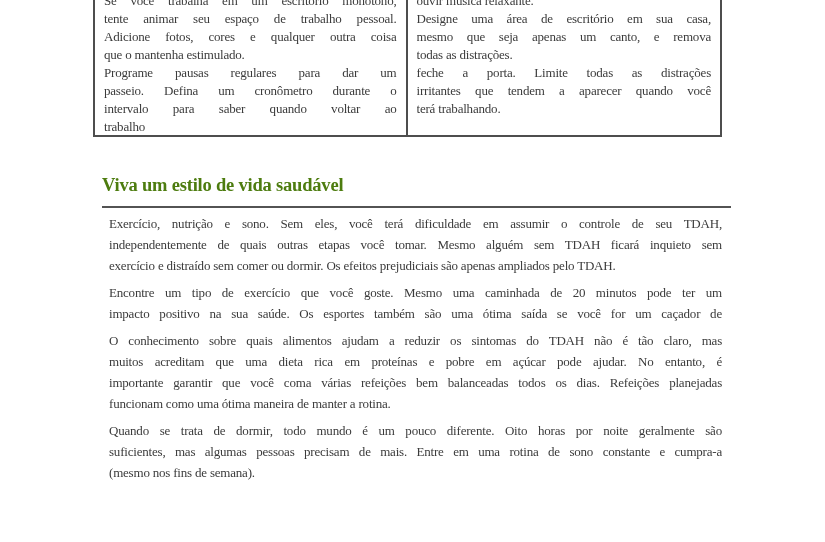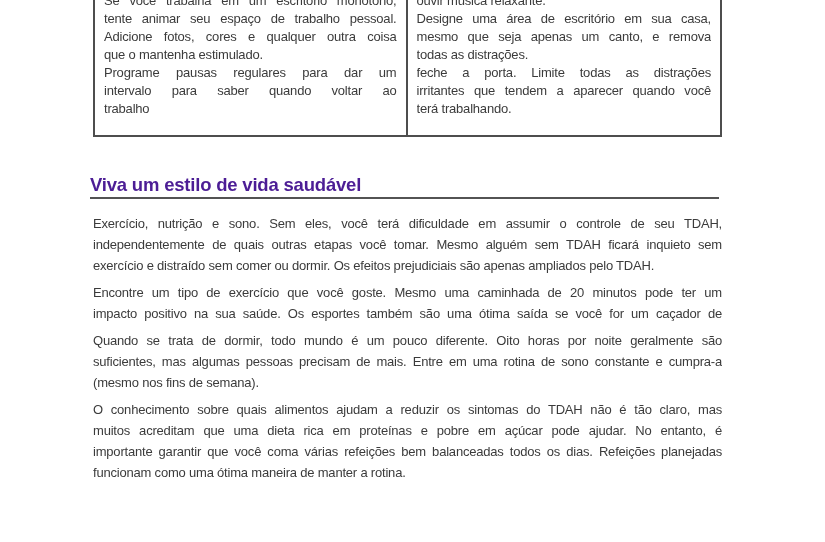--- a/index.html
+++ b/index.html
@@ -6,21 +6,21 @@
     margin: 0;
     padding: 0;
     background: #ffffff;
   }
   .page {
     position: relative;
     width: 825px;
     height: 542px;
     background: #ffffff;
     overflow: hidden;
-    font-family: Liberation Sans, sans-serif;
+    font-family: Liberation Serif, serif;
     color: #3b3b3b;
     letter-spacing: -0.2px;
   }
 
   
   .table-clip {
     position: absolute;
     left: 93px;
     top: 0;
     width: 629px;
@@ -57,64 +57,65 @@
     text-align-last: justify;
     overflow: hidden;
   }
   .jl.last {
     text-align-last: left;
   }
 
   
   .heading {
     position: absolute;
-    left: 90px;
+    left: 102px;
     top: 174px;
     width: 629px;
     margin: 0;
     font-size: 18.5px;
     line-height: 22px;
     font-weight: bold;
-    color: #4c1d95;
+    color: #4d7c0f;
     letter-spacing: -0.2px;
-    padding-bottom: 1px;
+    padding-bottom: 10px;
     border-bottom: 2px solid #535353;
     box-sizing: content-box;
   }
 
   
   .body-text {
     position: absolute;
     left: 93px;
     top: 213px;
     width: 629px;
     font-size: 13px;
     line-height: 21px;
   }
   .body-text .para {
-    margin: 0 0 6px 0;
+    margin: 0 0 6px 16px;
   }
 </style>
 </head>
 <body>
 
 <div class="page">
 
   <div class="table-clip">
     <div class="table-row">
 
       <div class="cell left">
         <div class="para">
           <div class="jl">Se você trabalha em um escritório monótono,</div>
           <div class="jl">tente animar seu espaço de trabalho pessoal.</div>
           <div class="jl">Adicione fotos, cores e qualquer outra coisa</div>
           <div class="jl last">que o mantenha estimulado.</div>
         </div>
         <div class="para">
           <div class="jl">Programe pausas regulares para dar um</div>
+          <div class="jl">passeio. Defina um cronômetro durante o</div>
           <div class="jl">intervalo para saber quando voltar ao</div>
           <div class="jl last">trabalho</div>
         </div>
       </div>
 
       <div class="cell right">
         <div class="para">
           <div class="jl last">ouvir música relaxante.</div>
         </div>
         <div class="para">
@@ -141,27 +142,27 @@
       <div class="jl">independentemente de quais outras etapas você tomar. Mesmo alguém sem TDAH ficará inquieto sem</div>
       <div class="jl last">exercício e distraído sem comer ou dormir. Os efeitos prejudiciais são apenas ampliados pelo TDAH.</div>
     </div>
 
     <div class="para">
       <div class="jl">Encontre um tipo de exercício que você goste. Mesmo uma caminhada de 20 minutos pode ter um</div>
       <div class="jl">impacto positivo na sua saúde. Os esportes também são uma ótima saída se você for um caçador de</div>
     </div>
 
     <div class="para">
-      <div class="jl">Quando se trata de dormir, todo mundo é um pouco diferente. Oito horas por noite geralmente são</div>
-      <div class="jl">suficientes, mas algumas pessoas precisam de mais. Entre em uma rotina de sono constante e cumpra-a</div>
-      <div class="jl last">(mesmo nos fins de semana).</div>
-    </div>
-
-    <div class="para">
       <div class="jl">O conhecimento sobre quais alimentos ajudam a reduzir os sintomas do TDAH não é tão claro, mas</div>
       <div class="jl">muitos acreditam que uma dieta rica em proteínas e pobre em açúcar pode ajudar. No entanto, é</div>
       <div class="jl">importante garantir que você coma várias refeições bem balanceadas todos os dias. Refeições planejadas</div>
       <div class="jl last">funcionam como uma ótima maneira de manter a rotina.</div>
+    </div>
+
+    <div class="para">
+      <div class="jl">Quando se trata de dormir, todo mundo é um pouco diferente. Oito horas por noite geralmente são</div>
+      <div class="jl">suficientes, mas algumas pessoas precisam de mais. Entre em uma rotina de sono constante e cumpra-a</div>
+      <div class="jl last">(mesmo nos fins de semana).</div>
     </div>
 
   </div>
 
 </div>
 
 </body></html>

